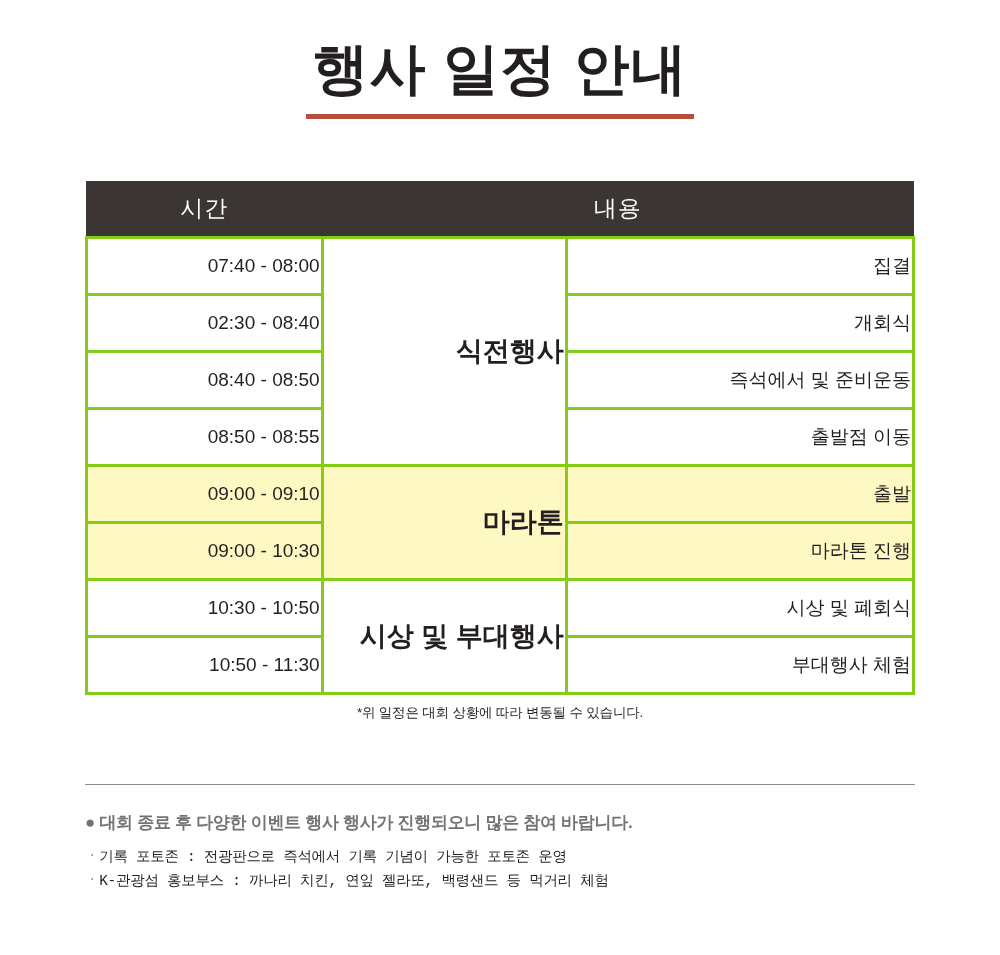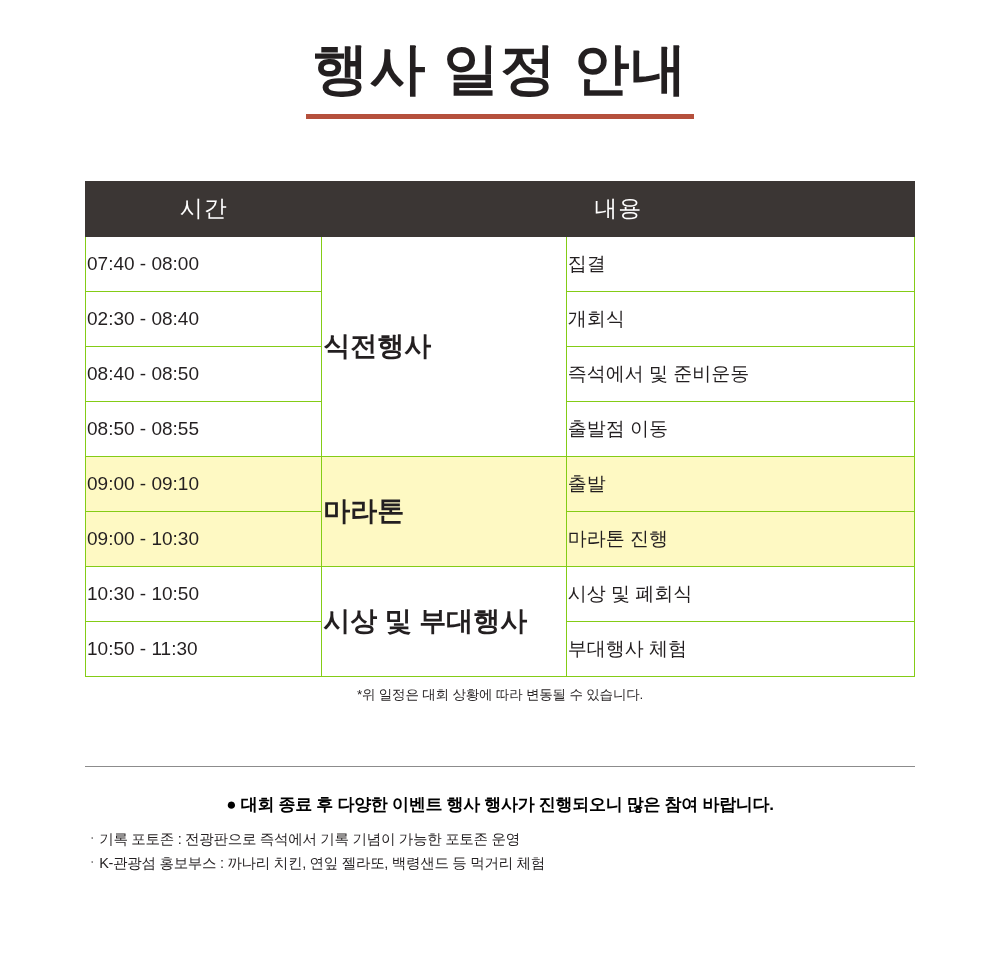--- a/index.html
+++ b/index.html
@@ -52,23 +52,23 @@
   table.schedule th {
     background: #3b3634;
     color: #ffffff;
     font-size: 23px;
     font-weight: 400;
     height: 52px;
     border: 1px solid #3b3634;
     letter-spacing: 1px;
   }
   table.schedule td {
-    border: 1px solid #84cc16;
+    border: 3px solid #84cc16;
     height: 52px;
-    text-align: left;
+    text-align: right;
     vertical-align: middle;
     font-size: 19px;
     color: #231f20;
     background: #ffffff;
   }
   table.schedule td.group {
     font-weight: 700;
     font-size: 27px;
   }
   table.schedule tr.shade td {
@@ -96,30 +96,30 @@
 
   
   .footer {
     width: 830px;
     margin: 26px auto 0 auto;
     text-align: left;
   }
   .footer .headline {
     font-size: 17px;
     font-weight: 700;
-    color: #000000;
+    color: #737373;
     letter-spacing: -0.3px;
     margin-bottom: 12px;
-    text-align: center;
   }
   .footer .bullet {
     font-size: 14.5px;
     color: #231f20;
     letter-spacing: -0.3px;
     line-height: 1.65;
+    font-family: Liberation Mono, monospace;
   }
 </style>
 </head>
 <body>
 
 <div class="page">
 
   <div class="title-wrap">
     <div class="title">행사 일정 안내</div>
   </div>

